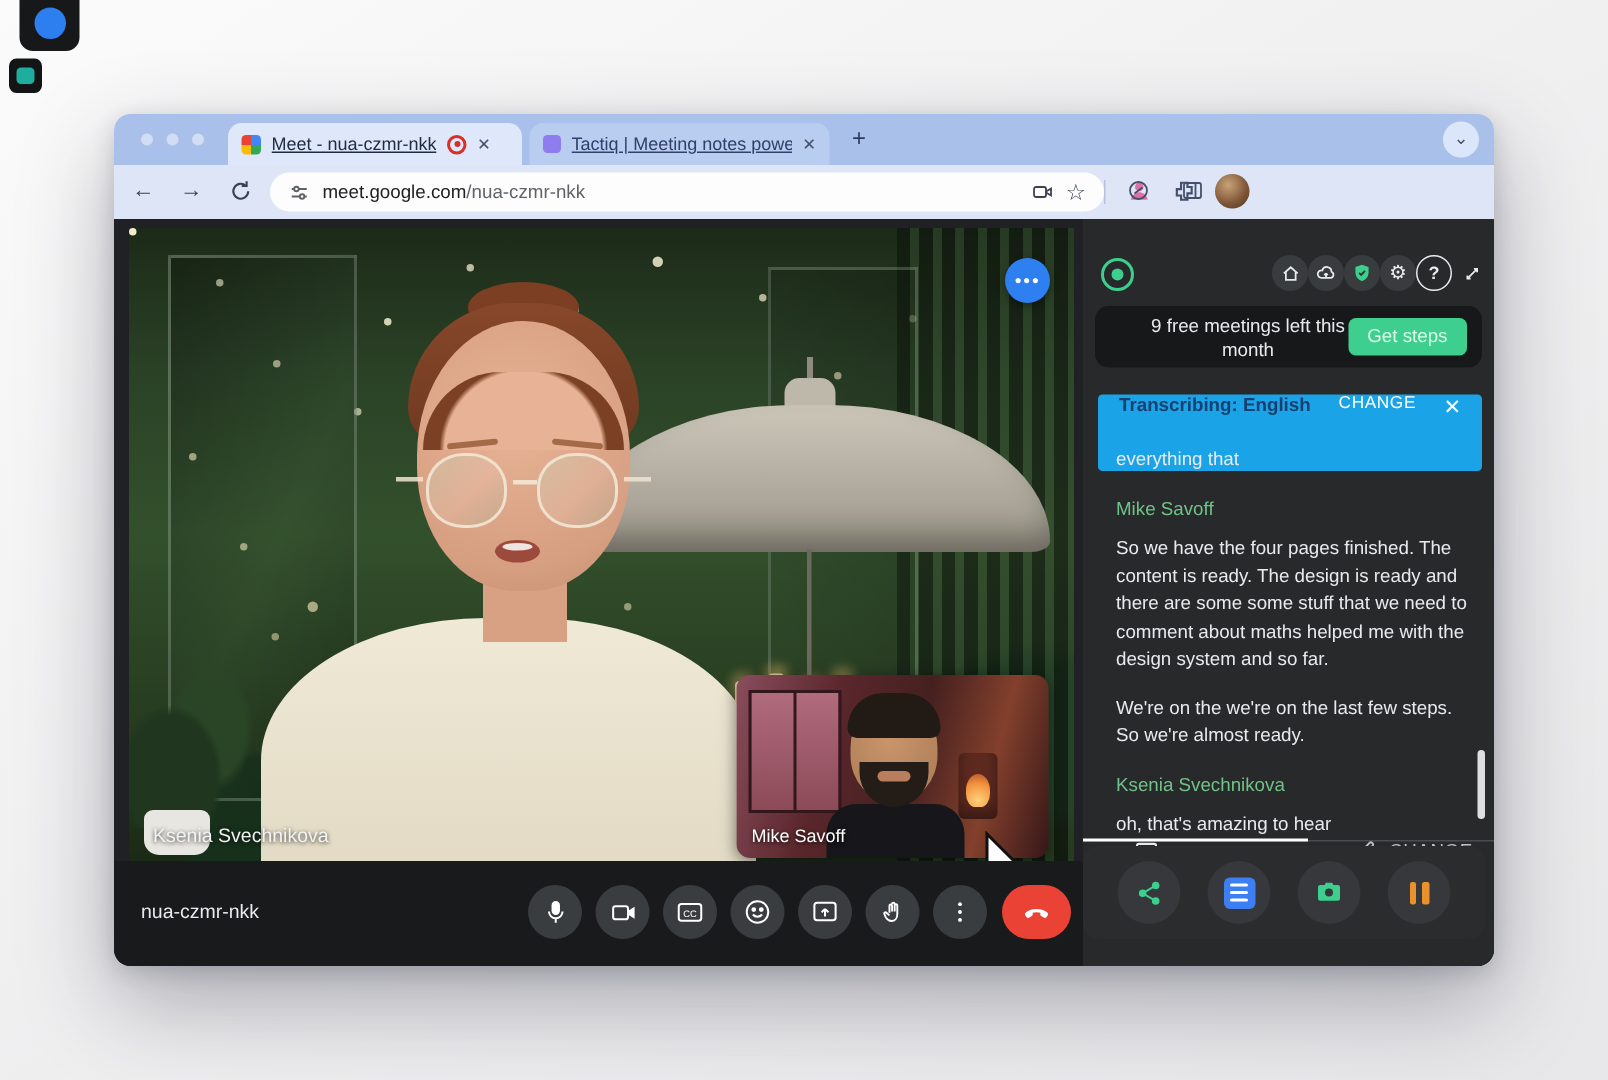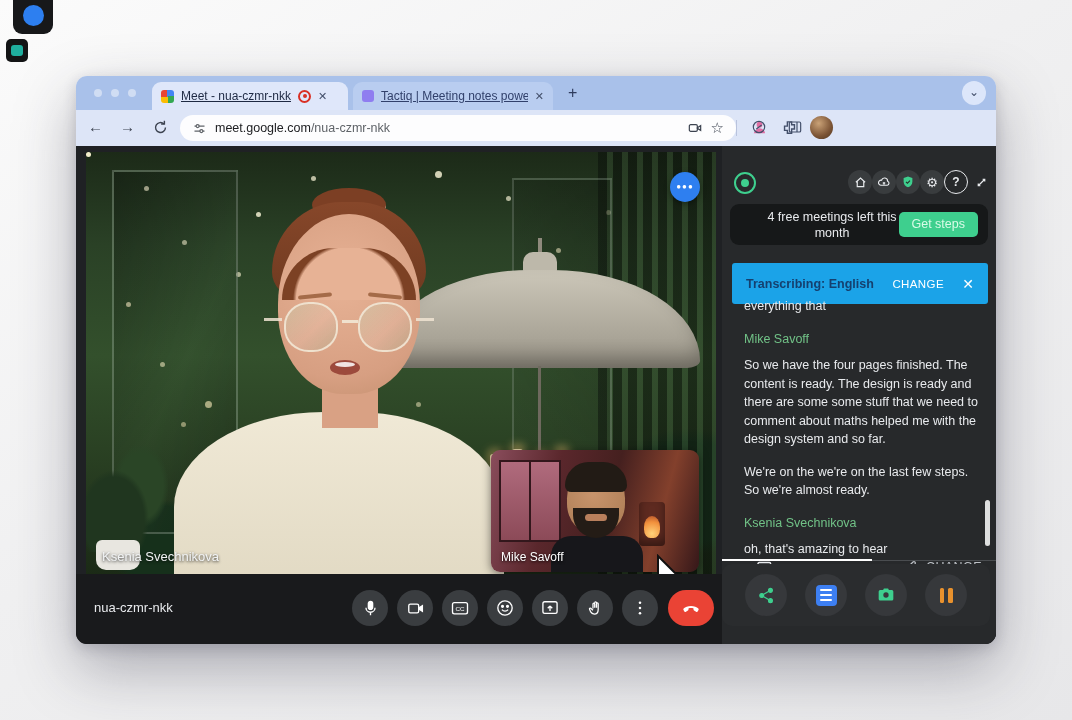--- a/index.html
+++ b/index.html
@@ -137,22 +137,22 @@
   .sidebar{left:646px;top:0;width:274px;height:498px;background:#27292b;}
   .tqlogo{left:12px;top:26px;width:22px;height:22px;border-radius:50%;border:2.5px solid #3ecf8e;box-sizing:border-box;}
   .tqlogo::after{content:"";position:absolute;left:4.5px;top:4.5px;width:8px;height:8px;border-radius:50%;background:#3ecf8e;}
   .hbtn{top:24px;width:24px;height:24px;border-radius:50%;background:#393c3e;
         display:flex;align-items:center;justify-content:center;color:#e8eaed;}
   .banner{left:8px;top:58px;width:258px;height:41px;background:#161819;border-radius:9px;
         display:flex;align-items:center;}
   .bannertext{width:160px;margin-left:22px;font-size:12.5px;line-height:16px;color:#e8eaed;text-align:center;}
   .getmore{position:absolute;right:10px;top:8px;height:25px;padding:0 13px;border-radius:5px;background:#3ecf8e;
         color:#d9fbe7;font-size:12.5px;line-height:25px;}
-  .transbar{left:10px;top:117px;width:256px;height:41px;background:#1ba3e8;border-radius:3px;
-        display:flex;align-items:center;}
+  .transbar{left:10px;top:117px;width:256px;height:51px;background:#1ba3e8;border-radius:3px;
+        display:flex;}
   .translabel{margin-left:14px;font-size:12.5px;font-weight:bold;color:#15406f;}
   .changebtn{position:absolute;right:44px;font-size:11.5px;font-weight:normal;letter-spacing:.4px;color:#fff;}
   .transx{position:absolute;right:14px;font-size:14px;color:#fff;}
   .transcript{left:22px;top:151px;width:238px;color:#e8eaed;font-size:12.5px;line-height:18.5px;}
   .tr-speaker{color:#71c287;margin:14px 0 6px;}
   .tr-text{margin:8px 0 12px;}
   .scrollpill{left:263px;top:354px;width:5px;height:46px;border-radius:3px;background:rgba(255,255,255,.85);}
   .tqtabs{left:0;top:385px;width:274px;height:29px;border-bottom:1px solid #4a4d50;}
   .tqtab{position:absolute;top:3px;display:flex;align-items:center;gap:8px;font-size:12.5px;
         font-weight:bold;letter-spacing:.4px;color:#e8eaed;margin-top:25px;}
@@ -395,21 +395,21 @@
       <div class="abs hbtn" style="left:222px;background:transparent;border:1.6px solid #e8eaed;box-sizing:border-box;">
         <span style="font-size:12px;font-weight:bold;">?</span>
       </div>
       <div class="abs hbtn" style="left:247px;background:transparent;">
         <svg width="13" height="13" viewBox="0 0 24 24" fill="none" stroke="#e8eaed" stroke-width="2.2">
           <path d="M6 18L18 6M14 6h4v4M10 18H6v-4"></path>
         </svg>
       </div>
 
       <div class="abs banner">
-        <div class="bannertext">4 free meetings left this month</div>
+        <div class="bannertext">9 free meetings left this month</div>
         <div class="getmore">Get steps</div>
       </div>
 
       <div class="abs transbar">
         <span class="translabel">Transcribing: English</span>
         <span class="changebtn">CHANGE</span>
         <span class="transx">✕</span>
       </div>
 
       <div class="abs transcript">

